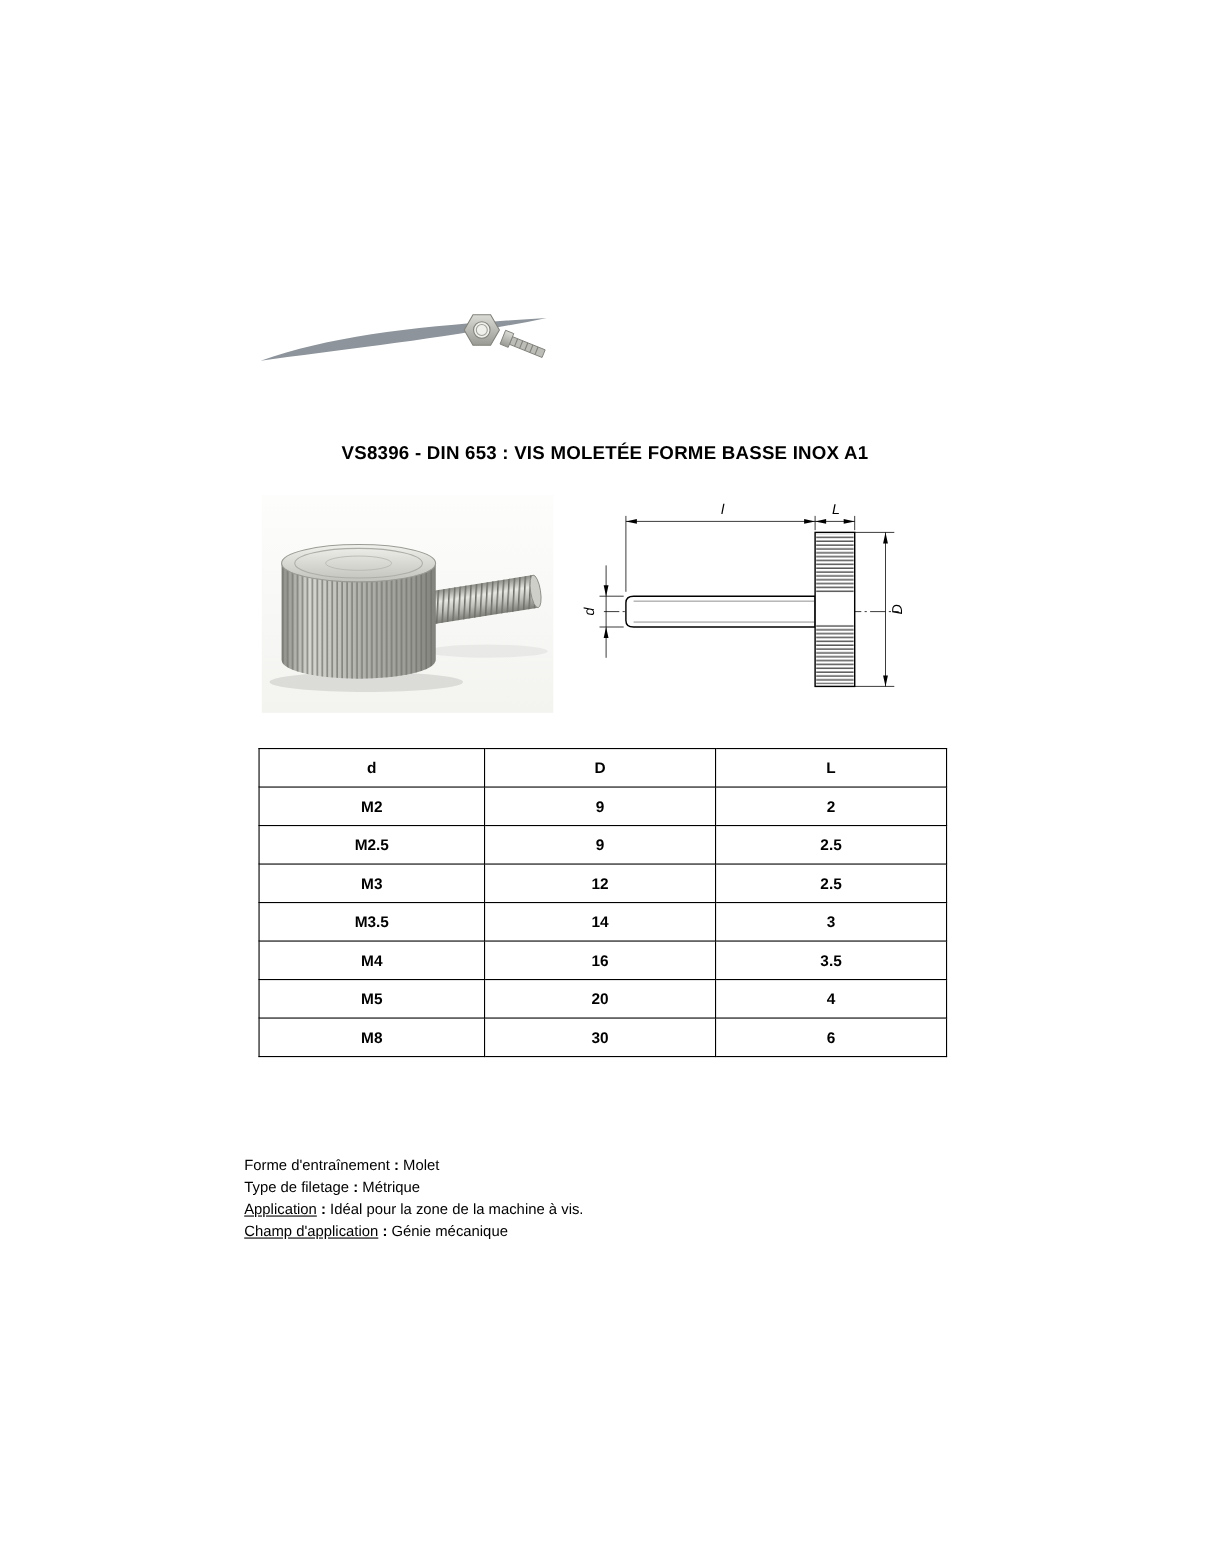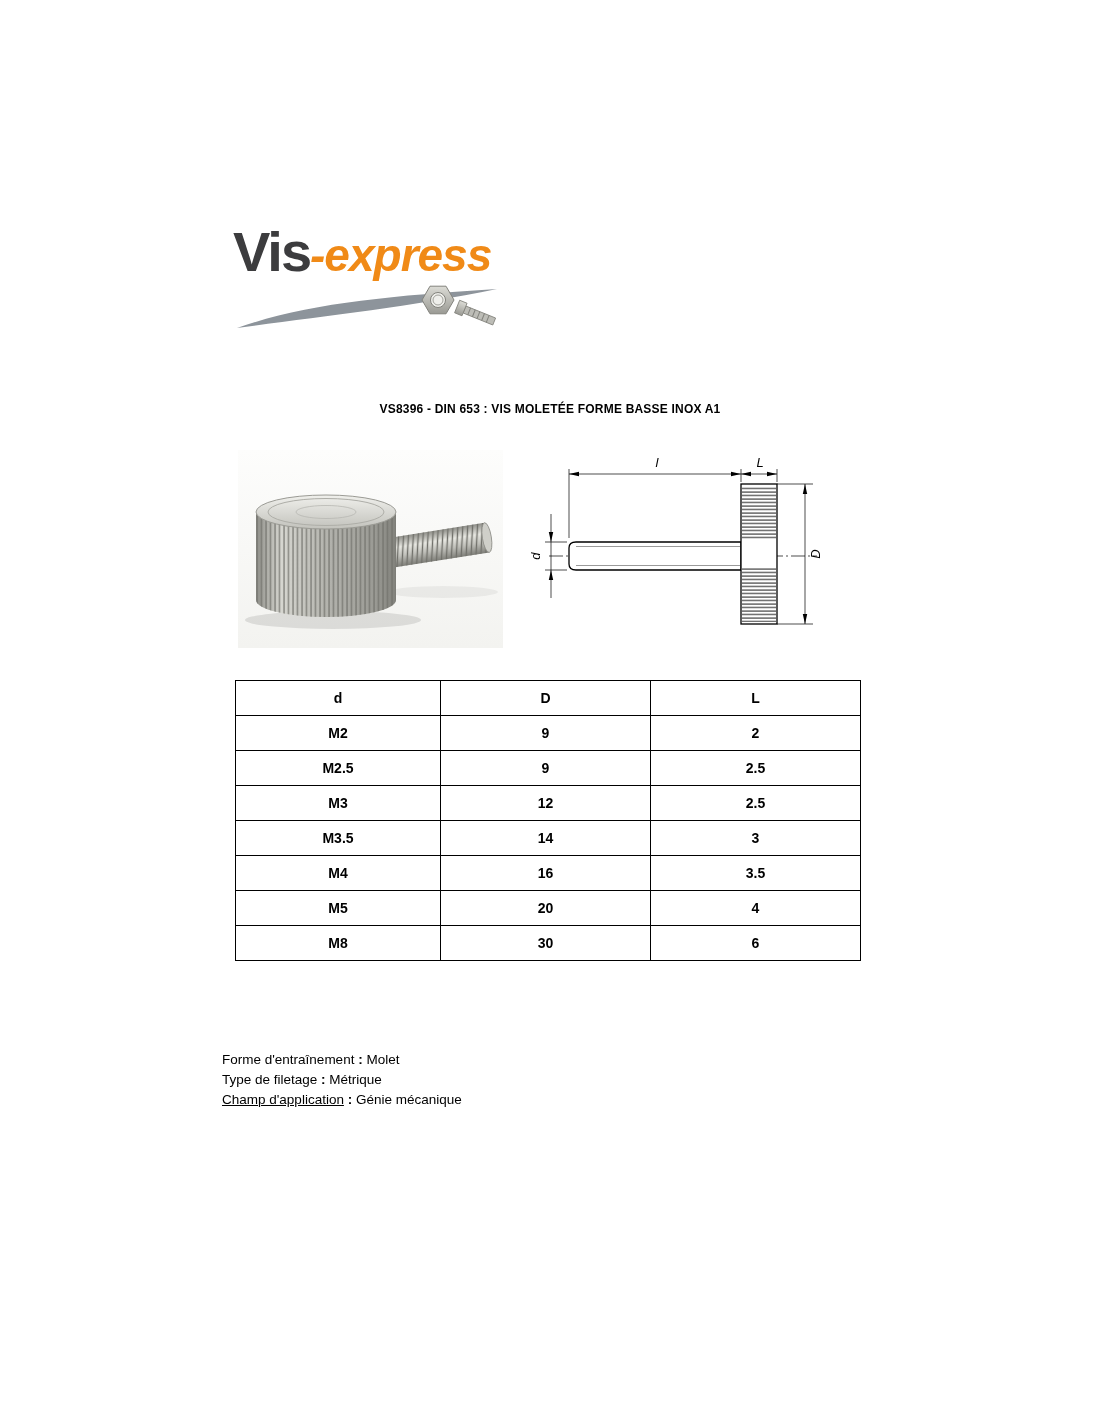--- a/index.html
+++ b/index.html
@@ -10,21 +10,21 @@
   
   .logo { position:absolute; left:233px; top:224px; width:290px; height:120px; }
   .logo-text { white-space:nowrap; line-height:1; }
   .logo-vis { font-size:56px; font-weight:bold; color:#3c3c3e; letter-spacing:-2px; }
   .logo-express { font-size:46px; font-weight:bold; font-style:italic; color:#f08a17; letter-spacing:-1px; }
   .logo-swoosh { position:absolute; left:2px; top:62px; }
   .logo-hardware { position:absolute; left:175px; top:50px; }
 
   
   .title { position:absolute; left:0; width:1100px; top:402px; text-align:center;
-           font-size:12px; font-weight:bold; letter-spacing:0.2px; }
+           font-size:17px; font-weight:bold; letter-spacing:0.2px; }
 
   
   .figures { position:absolute; left:238px; top:450px; display:flex; gap:26px; align-items:flex-start; }
   .photo   { width:265px; height:198px; background:linear-gradient(#fdfdfc,#f3f3f0); }
   .drawing { width:296px; height:195px; margin-top:6px; background:#fff; }
 
   
   .dims { position:absolute; left:235px; top:680px; width:625px; border-collapse:collapse; table-layout:fixed; }
   .dims th, .dims td { border:1px solid #000; height:35px; text-align:center; vertical-align:middle;
                        font-weight:bold; font-size:14px; padding:0; }
@@ -35,23 +35,20 @@
   .spec-label { font-weight:normal; }
   .spec-label.u { text-decoration:underline; }
   .spec-sep { font-weight:bold; }
 </style>
 </head>
 <body>
 
 <div class="page">
 
   <header class="logo">
-    <div class="logo-text">
-      <span class="logo-vis">Vis</span><span class="logo-express">-express</span>
-    </div>
     <svg class="logo-swoosh" width="272" height="48" viewBox="0 0 272 48">
       <path d="M2 42 C 70 18 150 10 262 3 C 170 22 80 31 2 42 Z" fill="#8d949b"></path>
     </svg>
     <svg class="logo-hardware" width="100" height="66" viewBox="0 0 100 66">
       <defs>
         <linearGradient id="gNut" x1="0" y1="0" x2="0" y2="1">
           <stop offset="0" stop-color="#dcdcd6"></stop>
             <stop offset="1" stop-color="#9a9a94"></stop>
         </linearGradient>
       </defs>
@@ -213,16 +210,17 @@
           <td>M8</td>
           <td>30</td>
           <td>6</td>
         </tr>
       </tbody>
   </table>
 
   <div class="specs" id="specs">
       <p><span class="spec-label">Forme d'entraînement</span><span class="spec-sep"> : </span><span class="spec-value">Molet</span></p>
       <p><span class="spec-label">Type de filetage</span><span class="spec-sep"> : </span><span class="spec-value">Métrique</span></p>
+      <p><span class="spec-label u">Application</span><span class="spec-sep"> : </span><span class="spec-value">Idéal pour la zone de la machine à vis.</span></p>
       <p><span class="spec-label u">Champ d'application</span><span class="spec-sep"> : </span><span class="spec-value">Génie mécanique</span></p>
     </div>
 
 </div>
 
 </body></html>

